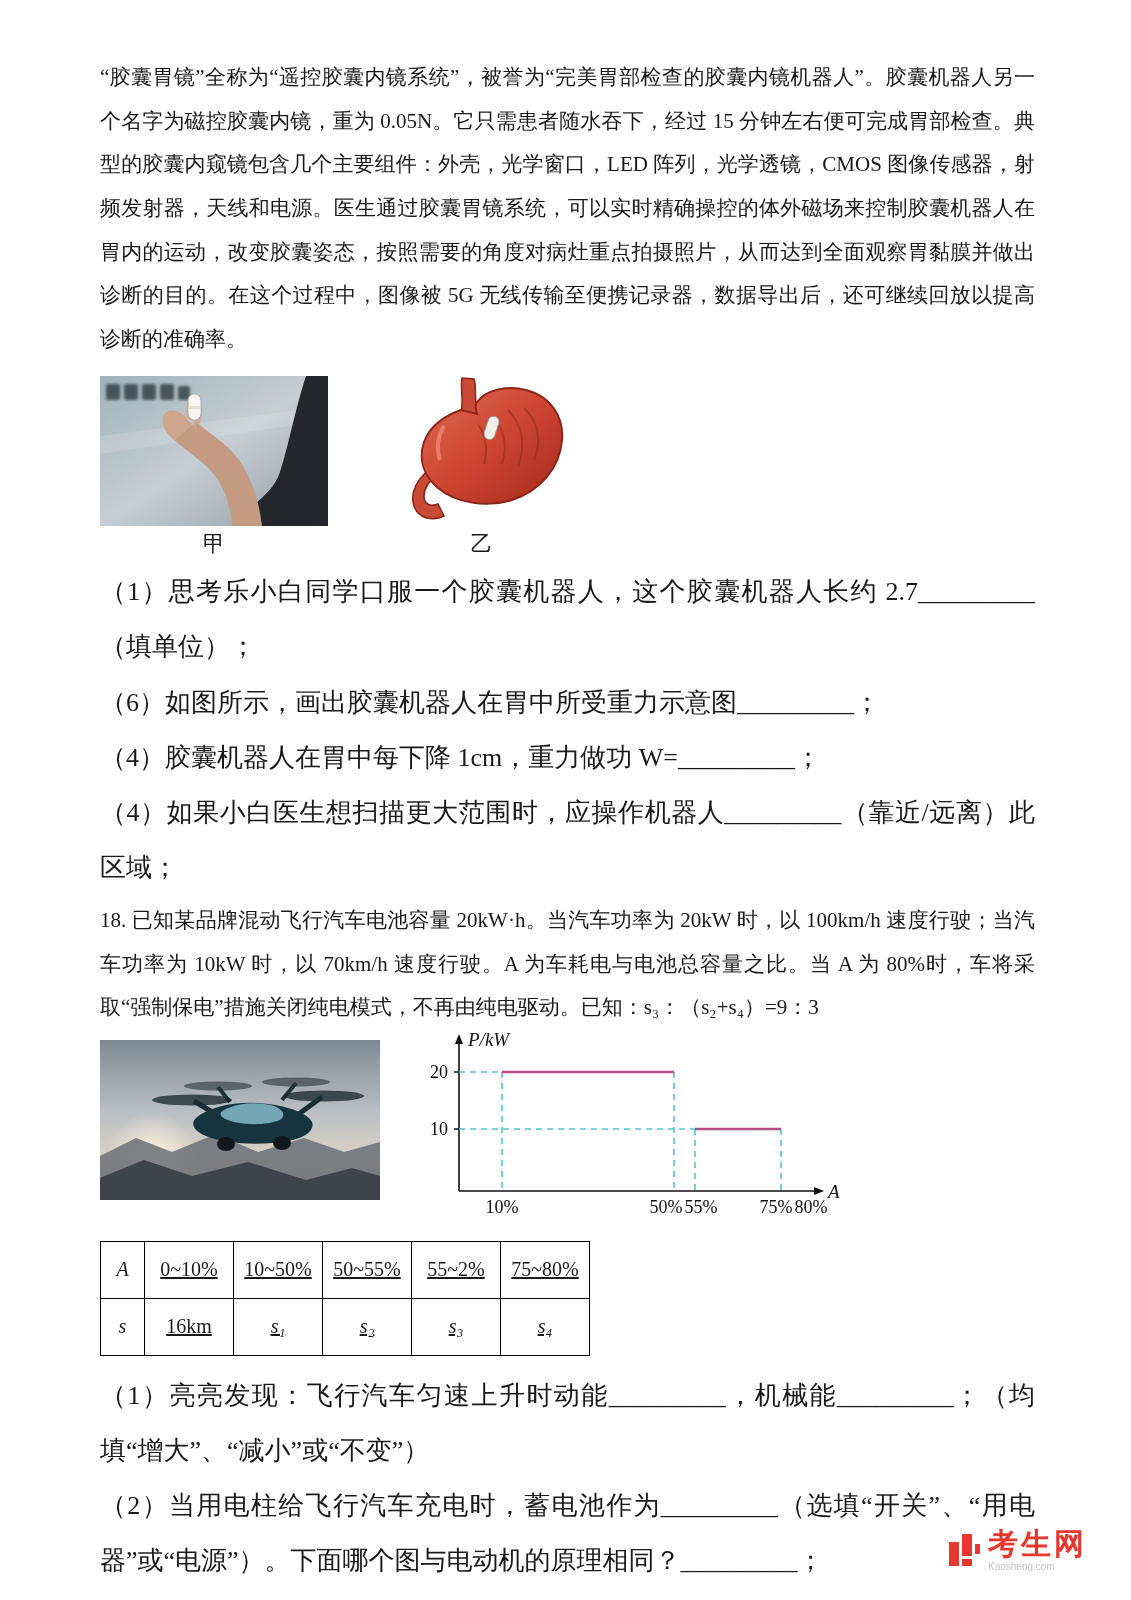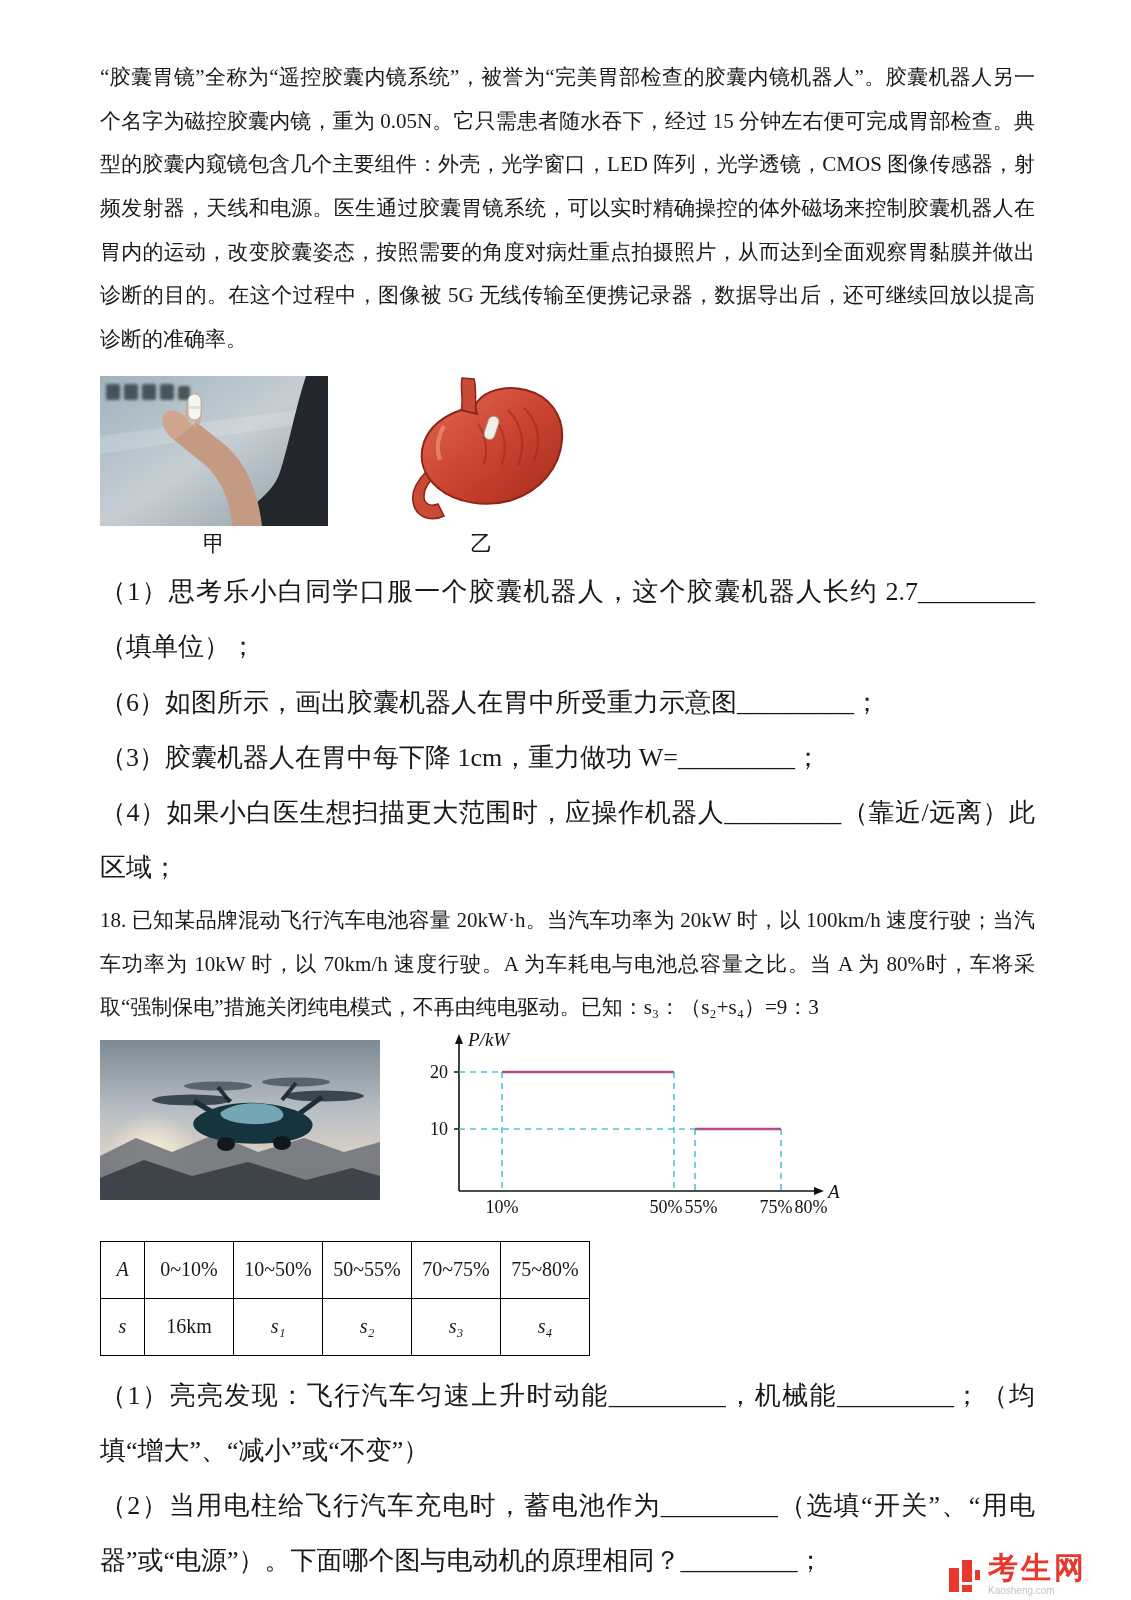--- a/index.html
+++ b/index.html
@@ -27,29 +27,29 @@
   .figrow2 { display:flex; align-items:flex-start; margin:10px 0 2px 0; }
   .chartbox { margin-left:34px; margin-top:-14px; }
 
   
   table.dist { border-collapse:collapse; margin:16px 0 12px 0; }
   table.dist td {
     border:1.5px solid #000; text-align:center; vertical-align:middle;
     font-size:20px; height:57px; padding:0 6px;
   }
   table.dist td:first-child { width:44px; }
-  table.dist td:not(:first-child) { width:89px; }
+  table.dist td:not(:first-child) { width:89px;text-decoration:underline; }
   table.dist .var { font-style:italic; }
 
   
   .chart-text { font-family:"Liberation Serif","DejaVu Serif",serif; fill:#111; }
   .axis-label-italic { font-style:italic; }
 
   
-  .watermark { position:absolute; right:44px; bottom:4px; display:flex; align-items:flex-end; }
+  .watermark { position:absolute; right:44px; bottom:28px; display:flex; align-items:center; }
   .wm-logo { margin-right:7px; margin-top:3px; }
   .wm-texts { display:flex; flex-direction:column; }
   .wm-cn {
     color:#e8382d; font-size:30px; font-weight:bold;
     font-family:"Liberation Sans","DejaVu Sans",sans-serif; letter-spacing:3px; line-height:1.1;
   }
   .wm-en {
     color:#c3c3c3; font-size:10px;
     font-family:"Liberation Sans","DejaVu Sans",sans-serif; margin-top:1px;
   }
@@ -116,21 +116,21 @@
         <g transform="rotate(18 118 52)">
           <rect x="112" y="40" width="11" height="24" rx="5.5" fill="#f2efe9" stroke="#9b958c" stroke-width="0.8"></rect>
         </g>
       </svg>
       <div class="figlabel">乙</div>
     </div>
   </div>
 
   <p class="qline">（1）思考乐小白同学口服一个胶囊机器人，这个胶囊机器人长约 2.7_________（填单位）；</p>
   <p class="qline">（6）如图所示，画出胶囊机器人在胃中所受重力示意图_________；</p>
-  <p class="qline">（3）胶囊机器人在胃中每下降 1cm，重力做功 W=_________；</p>
+  <p class="qline">（4）胶囊机器人在胃中每下降 1cm，重力做功 W=_________；</p>
   <p class="qline">（4）如果小白医生想扫描更大范围时，应操作机器人_________（靠近/远离）此区域；</p>
 
   <p class="para q18">18. 已知某品牌混动飞行汽车电池容量 20kW·h。当汽车功率为 20kW 时，以 100km/h 速度行驶；当汽车功率为 10kW 时，以 70km/h 速度行驶。A 为车耗电与电池总容量之比。当 A 为 80%时，车将采取“强制保电”措施关闭纯电模式，不再由纯电驱动。已知：s₃：（s₂+s₄）=9：3</p>
 
   <div class="figrow2">
 
     <svg class="figframe" width="280" height="160" viewBox="0 0 280 160">
       <defs>
         <linearGradient id="sky" x1="0" y1="0" x2="0" y2="1">
           <stop offset="0" stop-color="#7d8a94"></stop>
@@ -202,21 +202,21 @@
     </div>
   </div>
 
   <table class="dist">
     <tbody>
         <tr>
       <td class="var">A</td>
       <td>0~10%</td>
       <td>10~50%</td>
       <td>50~55%</td>
-      <td>70~75%</td>
+      <td>55~2%</td>
       <td>75~80%</td>
     </tr>
     <tr>
       <td class="var">s</td>
       <td>16km</td>
       <td class="var">s₁</td>
       <td class="var">s₂</td>
       <td class="var">s₃</td>
       <td class="var">s₄</td>
     </tr>

